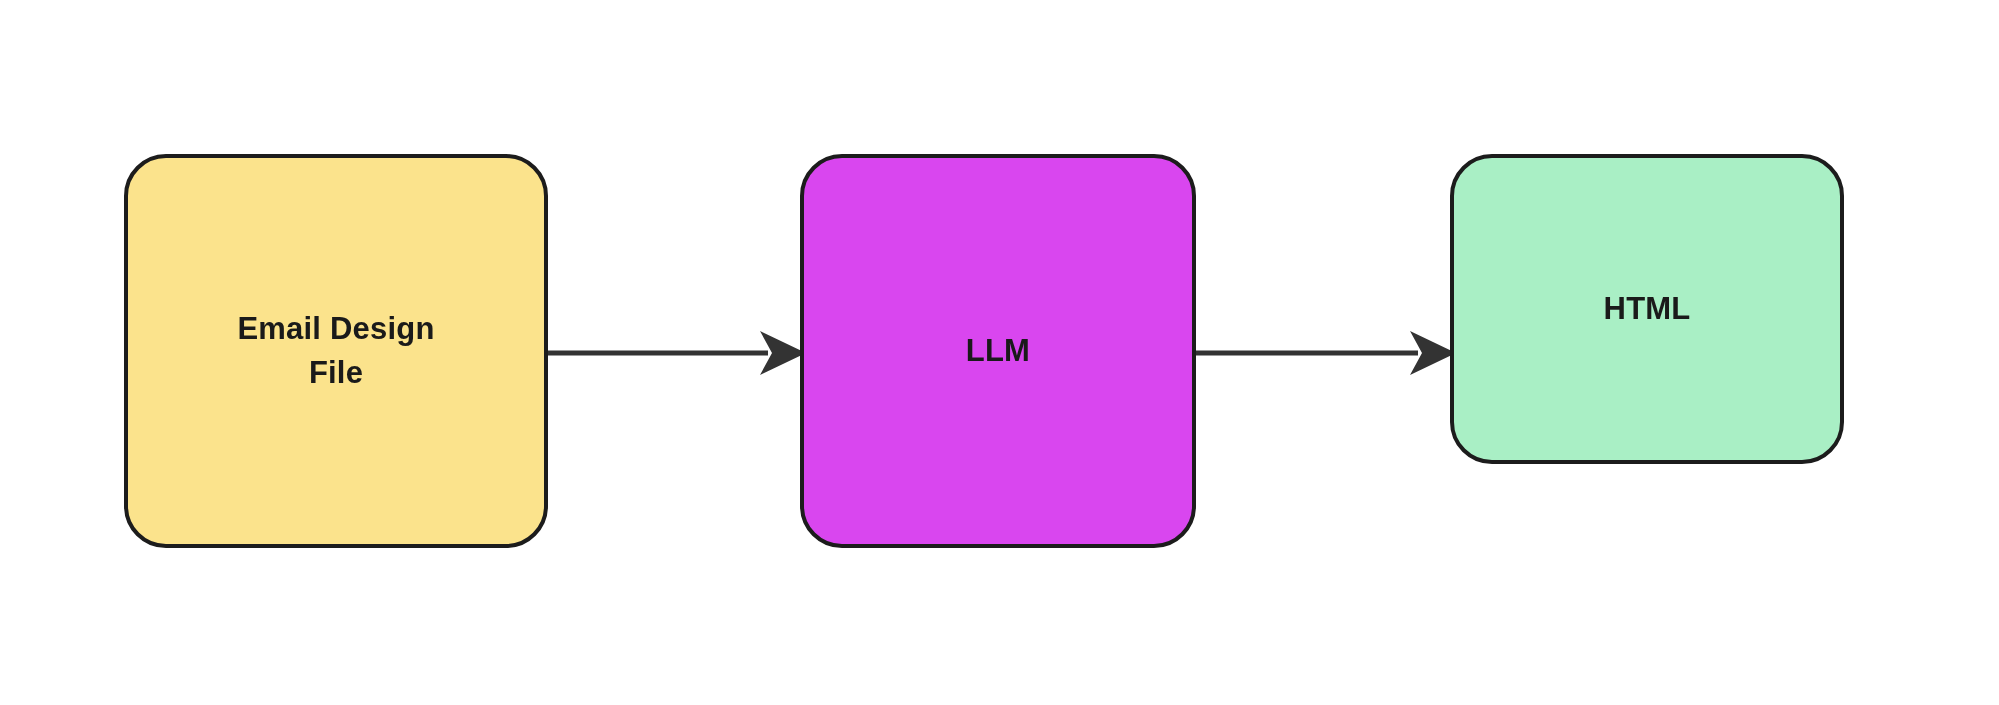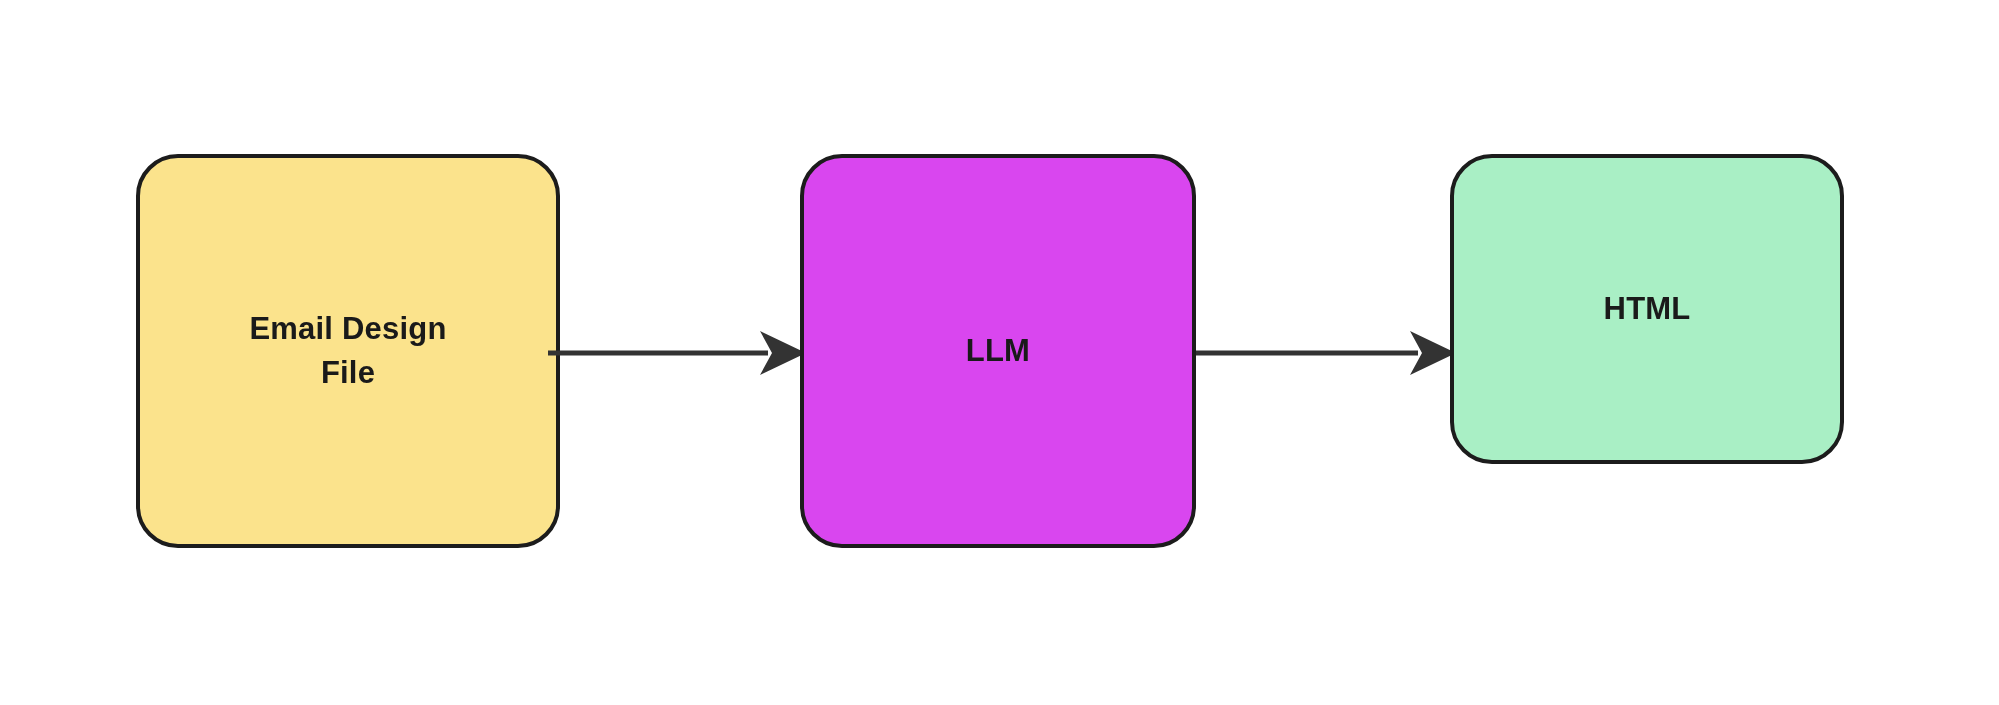--- a/index.html
+++ b/index.html
@@ -39,21 +39,20 @@
     line-height: 1.42;
     letter-spacing: 0.2px;
     padding: 0 34px;
     white-space: pre-line;
   }
   #node-email-design-file {
     left: 124px;
     top: 154px;
     width: 424px;
     height: 394px;
-    margin-left: 12px;
   }
   #node-llm {
     left: 800px;
     top: 154px;
     width: 396px;
     height: 394px;
   }
   #node-html {
     left: 1450px;
     top: 154px;

